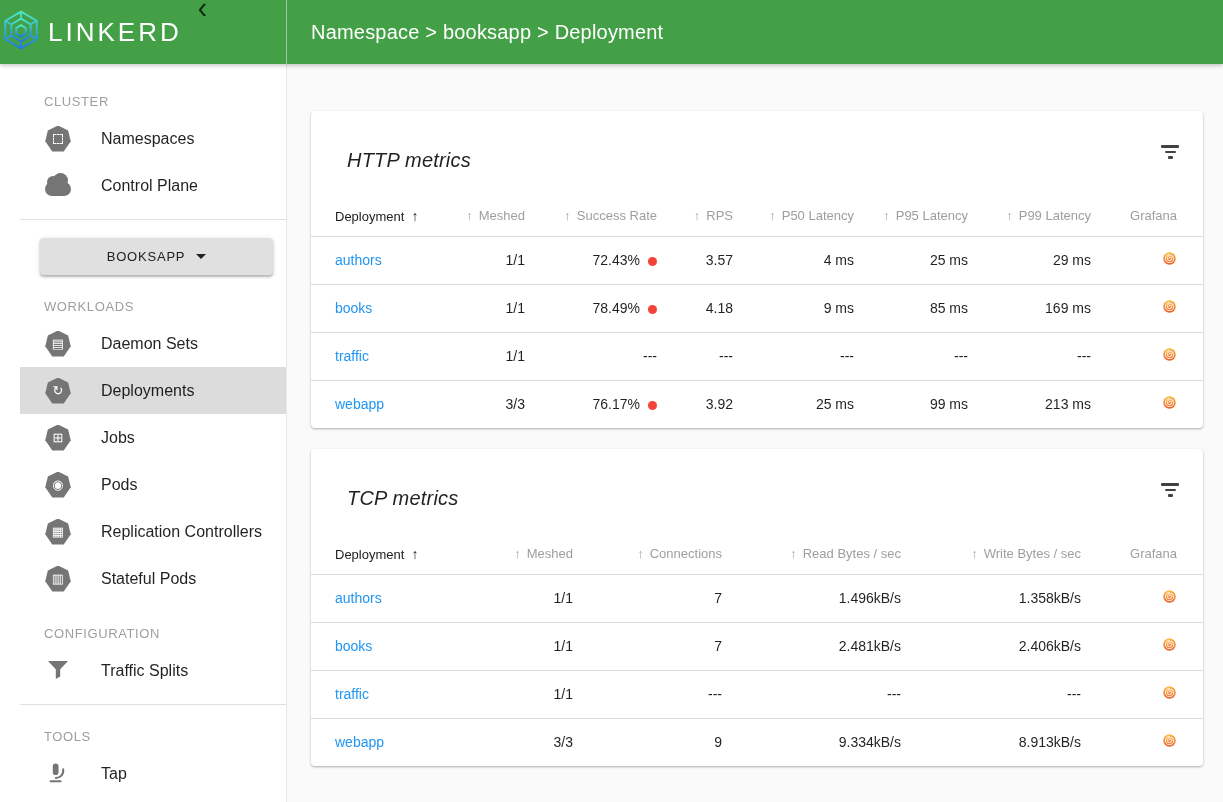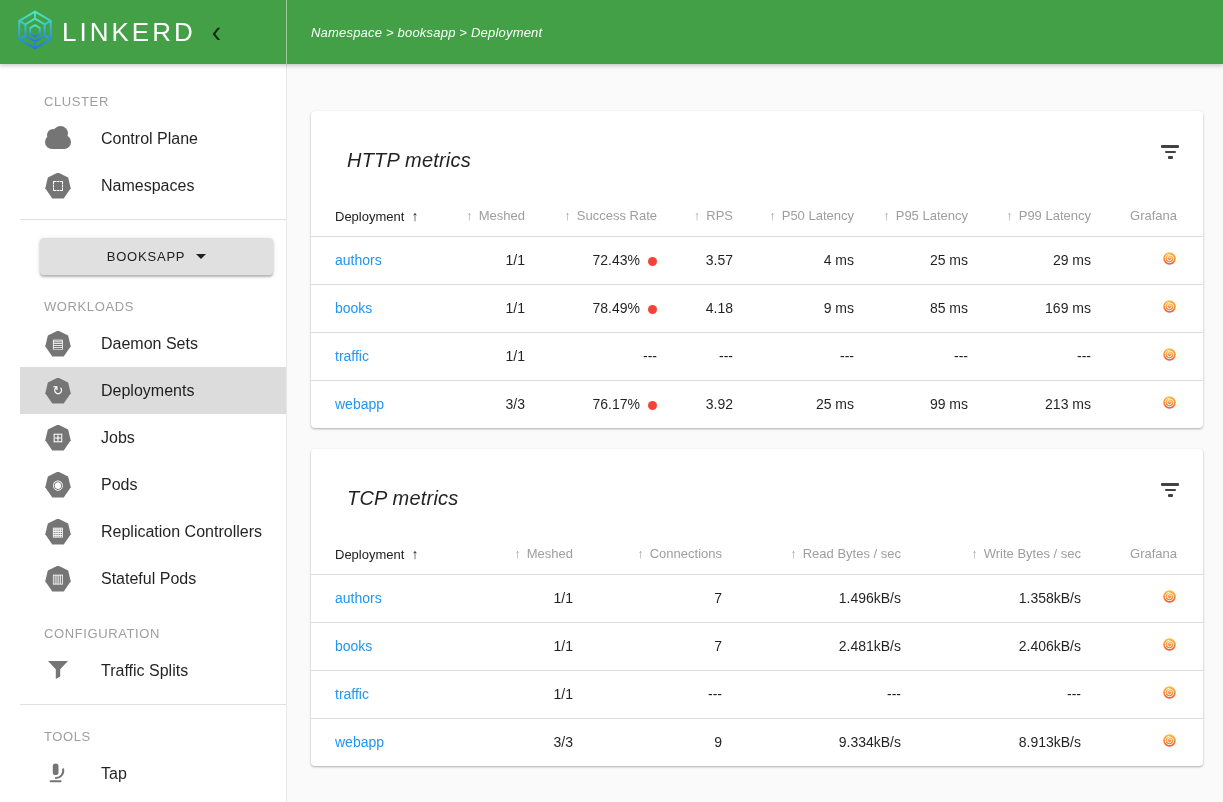--- a/index.html
+++ b/index.html
@@ -9,34 +9,34 @@
     font-family:"Liberation Sans", sans-serif;
     background:#fafafa;
   }
   
   .appbar {
     position:fixed; top:0; left:0; right:0; height:64px;
     background:#43a047; display:flex; z-index:20;
     box-shadow:0 2px 4px rgba(0,0,0,0.2);
   }
   .appbar-left {
-    width:287px; flex:none; display:flex; align-items:center;
-    padding-left:14px; border-right:1px solid rgba(255,255,255,0.45);
+    width:287px; flex:none; display:flex; 
+    border-right:1px solid rgba(255,255,255,0.45);
   }
   .logo-link { display:flex; align-items:center; cursor:pointer; }
   .logo-text {
     color:#fff; font-size:26px; font-weight:500; letter-spacing:3px;
     margin-left:6px; line-height:1;
   }
   .collapse {
     margin-left:16px; color:rgba(0,0,0,0.75); font-size:28px; line-height:0.8;
     cursor:pointer; user-select:none; transform:scaleY(1.15);
   }
   .appbar-main { flex:1; display:flex; align-items:center; padding-left:24px; }
-  .breadcrumb { color:#fff; font-size:13px; letter-spacing:0.2px;font-style:italic; }
+  .breadcrumb { color:#fff; font-size:20px; letter-spacing:0.2px; }
 
   
   .sidebar {
     position:fixed; top:64px; left:0; bottom:0; width:287px;
     background:#fff; border-right:1px solid #e8e8e8;
     padding-top:6px; overflow:hidden; z-index:10;padding-left:20px;
   }
   .section-label {
     color:#9e9e9e; font-size:13px; letter-spacing:0.6px;
     margin:24px 0 6px 24px;
@@ -154,31 +154,31 @@
   <div class="appbar-main">
     <span class="breadcrumb">Namespace &gt; booksapp &gt; Deployment</span>
   </div>
 </header>
 
 <nav class="sidebar">
   <div class="section-label">CLUSTER</div>
 
   <div class="side-item">
     <span class="icon-box">
-        <span class="cloud"></span>
-      </span>
-    <span class="side-label">Control Plane</span>
-  </div>
-  <div class="side-item">
-    <span class="icon-box">
         <span class="hepta">
           <span class="ns-square"></span>
         </span>
       </span>
     <span class="side-label">Namespaces</span>
+  </div>
+  <div class="side-item">
+    <span class="icon-box">
+        <span class="cloud"></span>
+      </span>
+    <span class="side-label">Control Plane</span>
   </div>
 
   <div class="divider"></div>
 
   <button class="ns-btn">
     <span>BOOKSAPP</span>
     <span class="caret"></span>
   </button>
 
   <div class="section-label">WORKLOADS</div>

